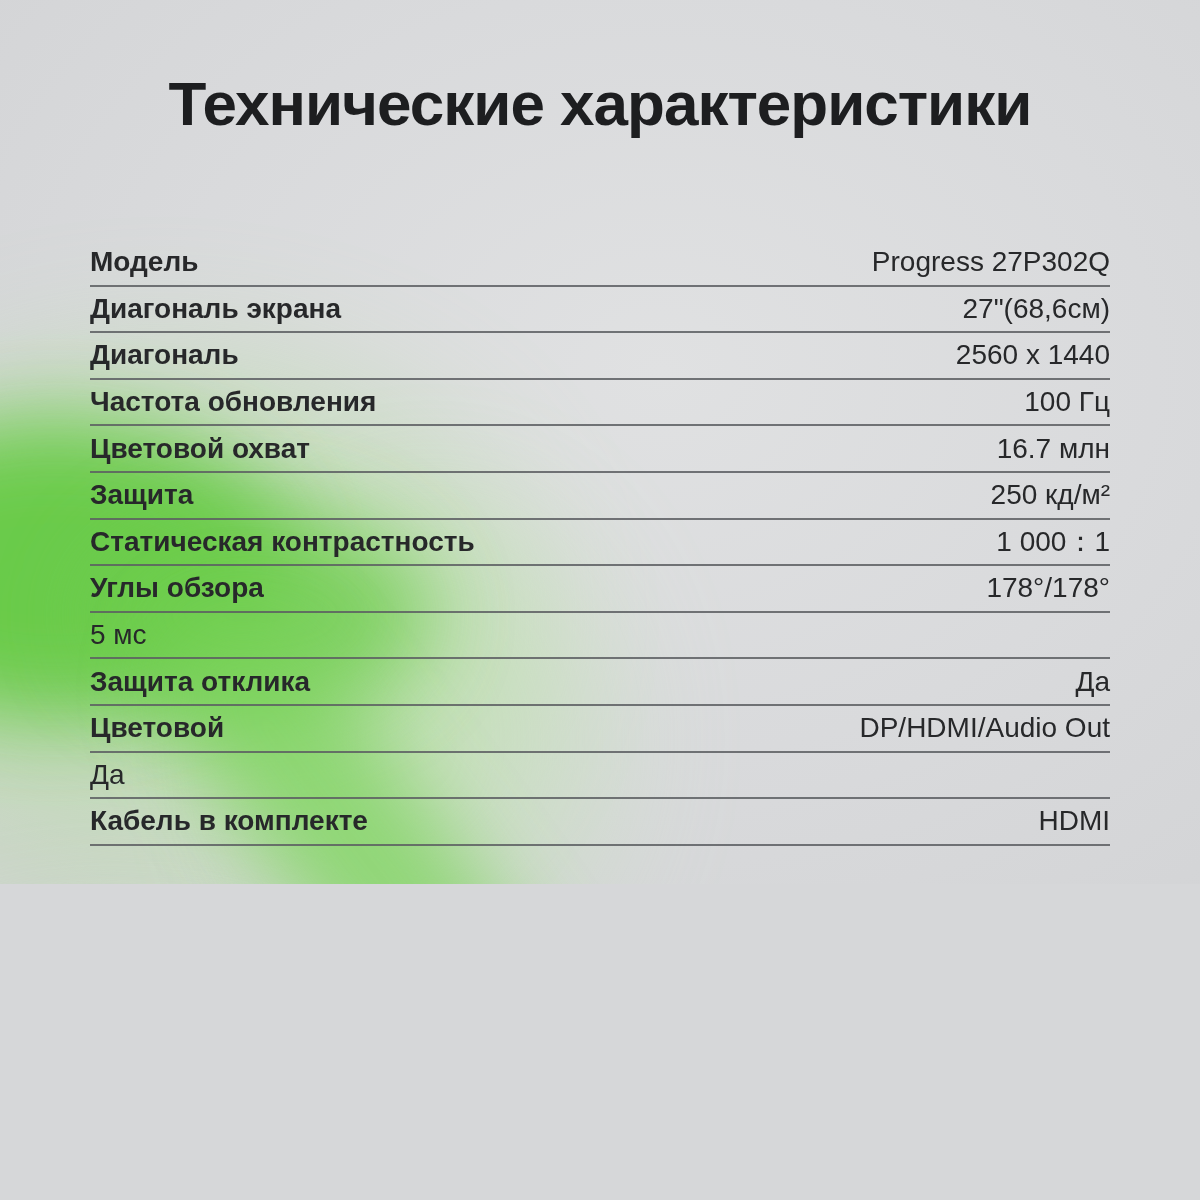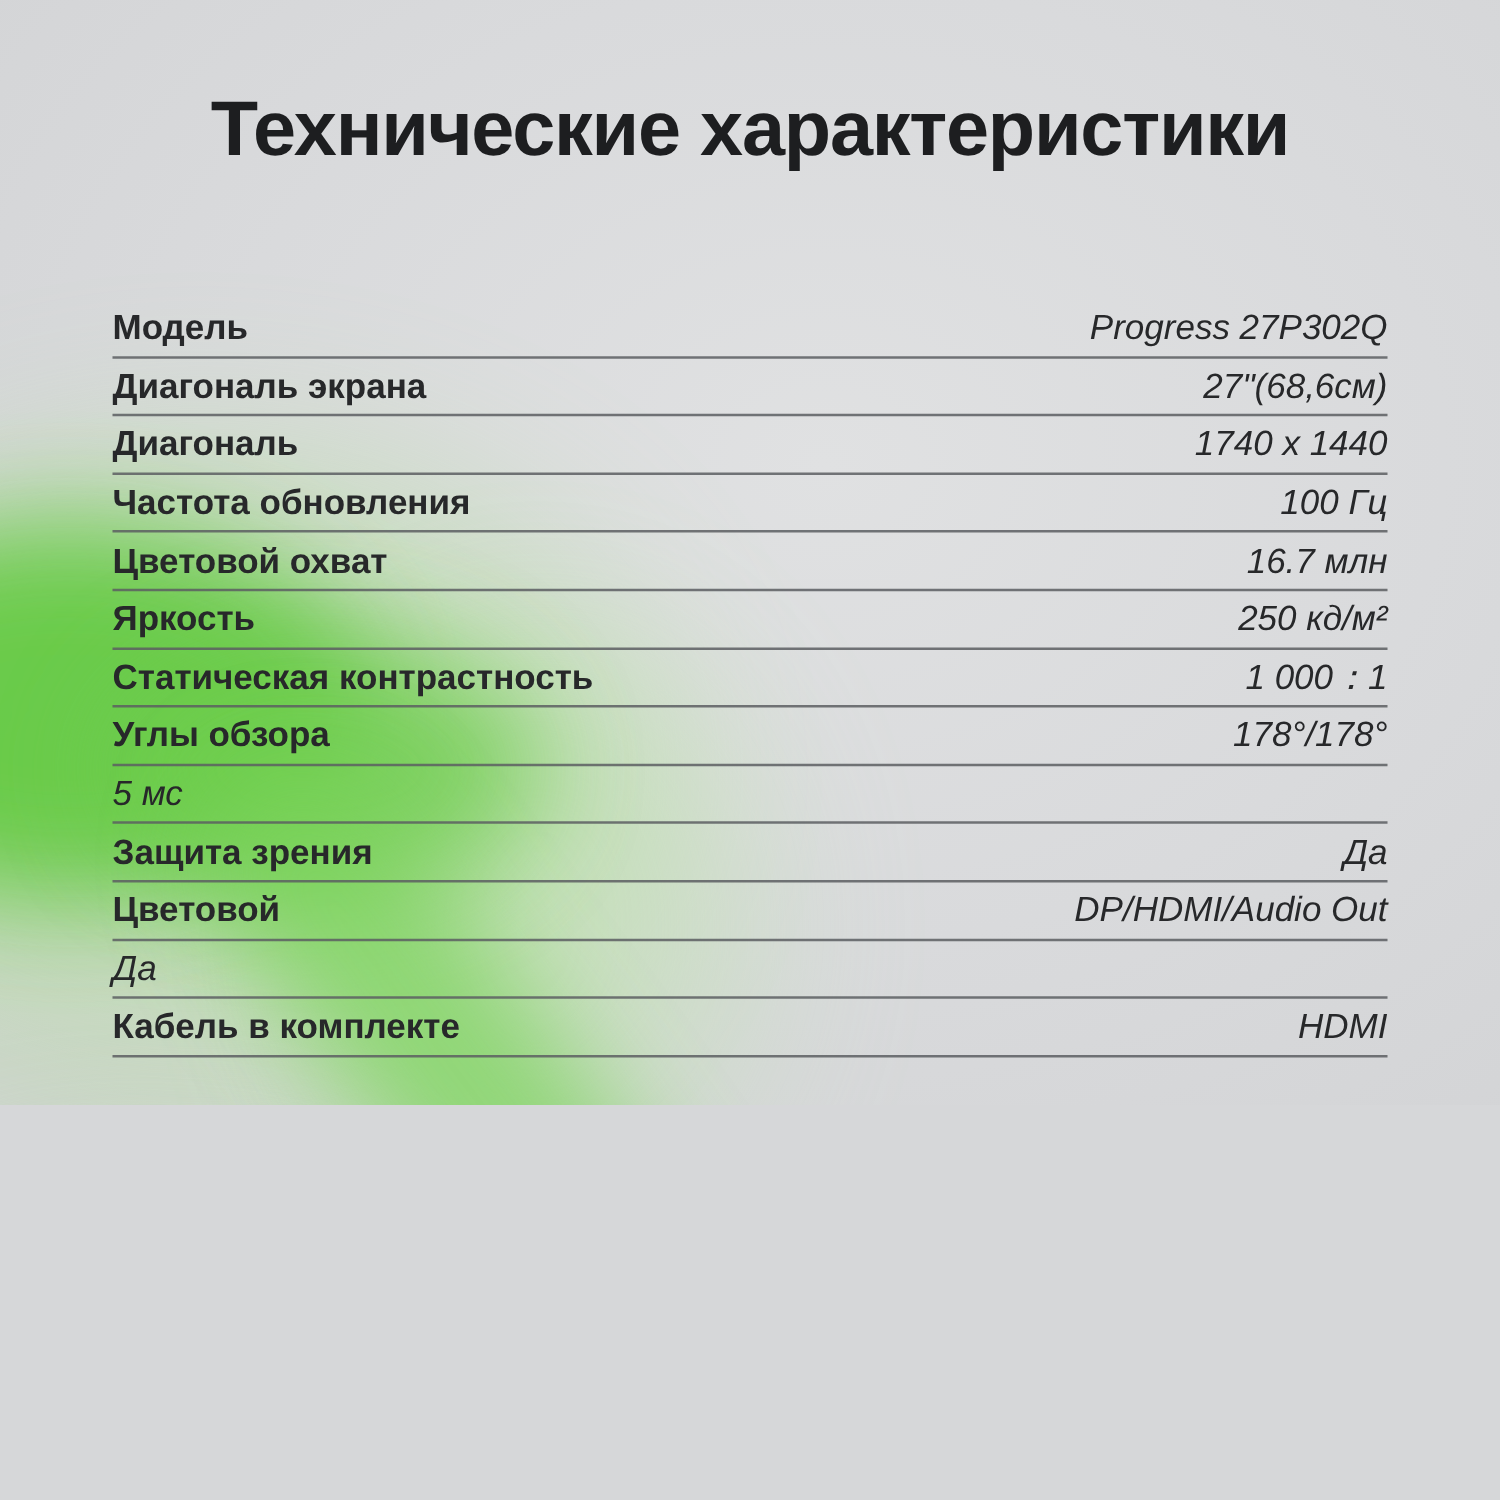--- a/index.html
+++ b/index.html
@@ -51,21 +51,20 @@
     color: #27282a;
   }
   .spec-row .spec-label {
     font-weight: 700;
     white-space: nowrap;
   }
   .spec-row .spec-value {
     font-weight: 400;
     white-space: nowrap;
     text-align: right;
-    font-style: italic;
   }
 </style>
 </head>
 <body>
 
 <div class="page">
 
   <svg class="bg-art" width="1200" height="1200" viewBox="0 0 1200 1200" aria-hidden="true">
     <defs>
       <filter id="soft" x="-60%" y="-60%" width="220%" height="220%">
@@ -99,54 +98,54 @@
 
 
 
       <div class="spec-row">
         <span class="spec-label">Диагональ экрана</span>
         <span class="spec-value">27"(68,6см)</span>
       </div>
 
       <div class="spec-row">
         <span class="spec-label">Диагональ</span>
-        <span class="spec-value">1740 x 1440</span>
+        <span class="spec-value">2560 x 1440</span>
       </div>
 
       <div class="spec-row">
         <span class="spec-label">Частота обновления</span>
         <span class="spec-value">100 Гц</span>
       </div>
 
       <div class="spec-row">
         <span class="spec-label">Цветовой охват</span>
         <span class="spec-value">16.7 млн</span>
       </div>
 
       <div class="spec-row">
-        <span class="spec-label">Яркость</span>
+        <span class="spec-label">Защита</span>
         <span class="spec-value">250 кд/м²</span>
       </div>
 
       <div class="spec-row">
         <span class="spec-label">Статическая контрастность</span>
         <span class="spec-value">1 000：1</span>
       </div>
 
       <div class="spec-row">
         <span class="spec-label">Углы обзора</span>
         <span class="spec-value">178°/178°</span>
       </div>
 
       <div class="spec-row">
         <span class="spec-value">5 мс</span>
       </div>
 
       <div class="spec-row">
-        <span class="spec-label">Защита зрения</span>
+        <span class="spec-label">Защита отклика</span>
         <span class="spec-value">Да</span>
       </div>
 
       <div class="spec-row">
         <span class="spec-label">Цветовой</span>
         <span class="spec-value">DP/HDMI/Audio Out</span>
       </div>
 
       <div class="spec-row">
         <span class="spec-value">Да</span>

